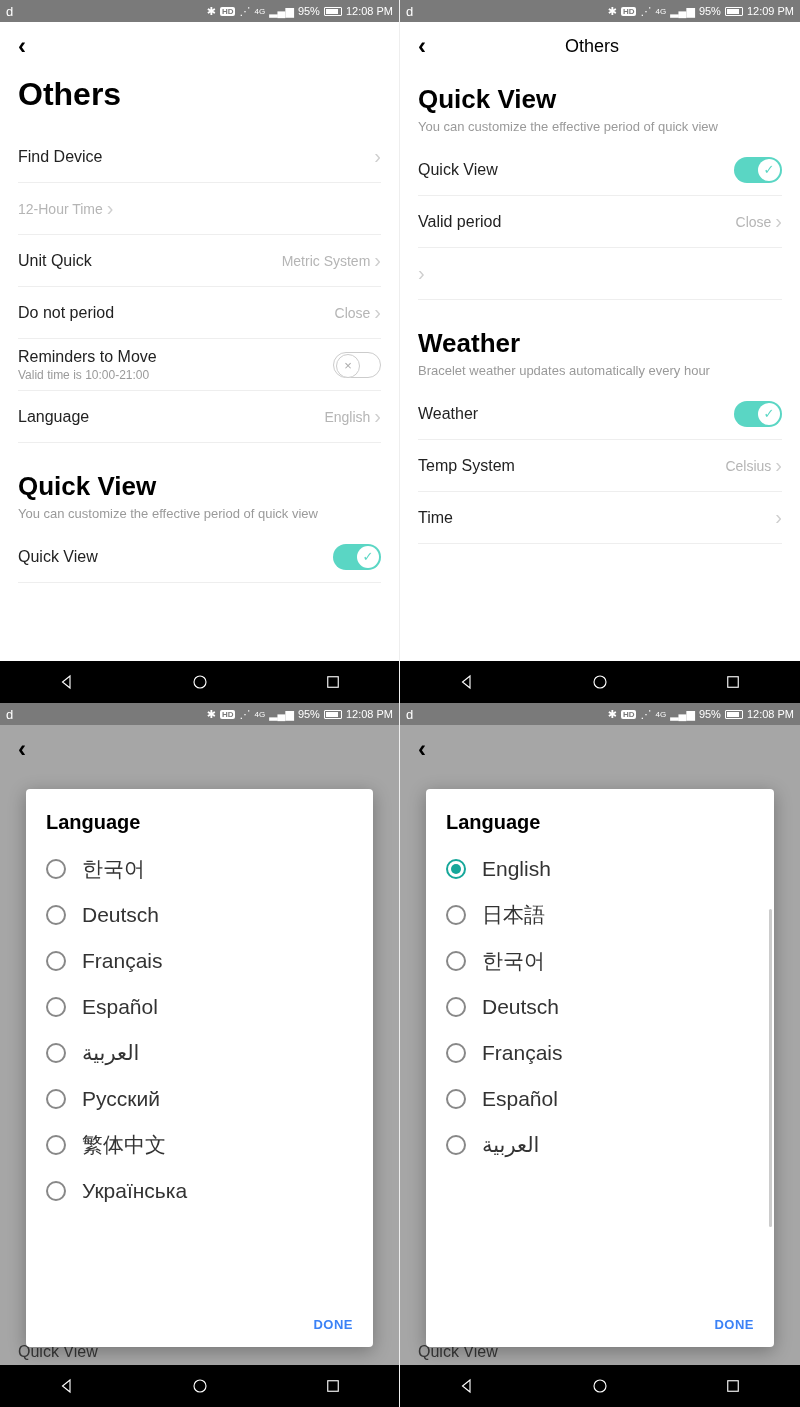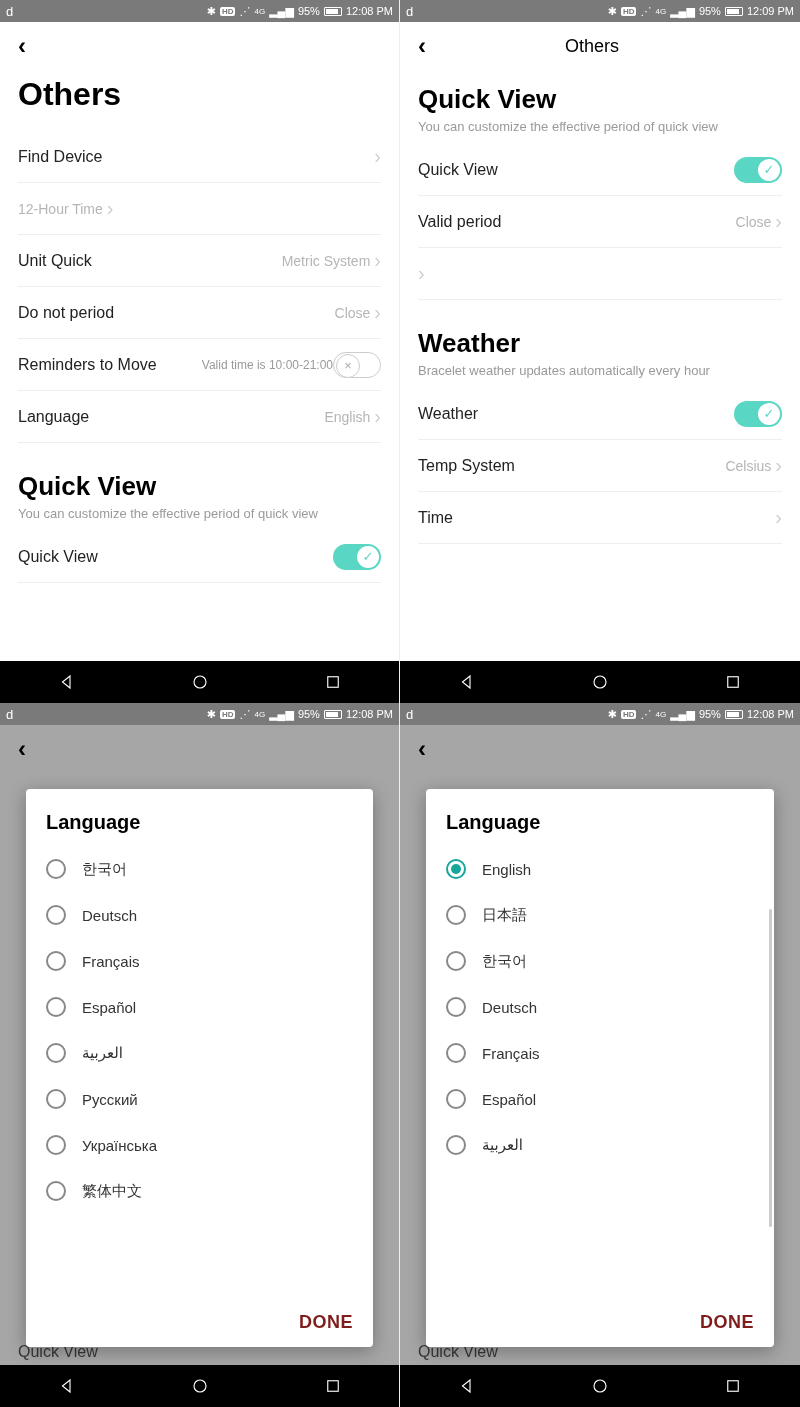--- a/index.html
+++ b/index.html
@@ -15,42 +15,42 @@
   .back { font-size: 24px; font-weight: 600; cursor: pointer; }
   .title-center { flex: 1; text-align: center; font-size: 18px; font-weight: 500; margin-left: -24px; }
   h1.big { font-size: 32px; font-weight: 800; margin: 6px 0 18px; }
   h2.section { font-size: 26px; font-weight: 800; margin: 28px 0 4px; }
   .subtitle { font-size: 13px; color: #9a9a9a; margin-bottom: 10px; }
   .row { display: flex; align-items: center; min-height: 52px; border-bottom: 1px solid #eee; }
   .row .label { font-size: 16px; color: #222; flex: 1; }
   .row .sub { font-size: 12px; color: #9a9a9a; margin-top: 2px; }
   .row .value { font-size: 14px; color: #b5b5b5; margin-right: 4px; }
   .chev { color: #cfcfcf; font-size: 20px; }
-  .stack { flex: 1; display: flex; flex-direction: row; justify-content: center; padding: 8px 0; }
+  .stack { flex: 1; display: flex; flex-direction: column; justify-content: center; padding: 8px 0; }
   .toggle { width: 48px; height: 26px; border-radius: 13px; position: relative; }
   .toggle.on { background: #5ad6c4; }
   .toggle.on::after { content: "✓"; position: absolute; right: 2px; top: 2px; width: 22px; height: 22px; border-radius: 50%; background: #fff; color: #5ad6c4; font-size: 13px; display: flex; align-items: center; justify-content: center; }
   .toggle.off { background: #fff; border: 1px solid #ccc; }
   .toggle.off::after { content: "×"; position: absolute; left: 2px; top: 1px; width: 22px; height: 22px; border-radius: 50%; background: #fff; border: 1px solid #ccc; color: #aaa; font-size: 13px; display: flex; align-items: center; justify-content: center; }
   .navbar { height: 42px; background: #000; display: flex; align-items: center; justify-content: space-around; color: #fff; }
   .nav-ic { width: 18px; height: 18px; }
 
   
   .dim { position: absolute; inset: 22px 0 42px 0; background: rgba(0,0,0,0.35); }
   .bg-content { filter: none; }
   .dialog { position: absolute; left: 26px; right: 26px; top: 86px; bottom: 60px; background: #fff; border-radius: 4px; box-shadow: 0 4px 18px rgba(0,0,0,0.3); display: flex; flex-direction: column; padding: 22px 20px 14px; }
   .dialog h3 { font-size: 20px; font-weight: 700; margin-bottom: 12px; }
   .opts { flex: 1; overflow: hidden; }
   .opt { display: flex; align-items: center; height: 46px; gap: 16px; }
   .radio { width: 20px; height: 20px; border: 2px solid #888; border-radius: 50%; flex-shrink: 0; position: relative; }
   .radio.sel { border-color: #16a79a; }
   .radio.sel::after { content: ""; position: absolute; inset: 3px; background: #16a79a; border-radius: 50%; }
-  .opt span { font-size: 15px; color: #333; }
+  .opt span { font-size: 21px; color: #333; }
   .dlg-actions { text-align: right; padding-top: 8px; }
-  .done { color: #7f1d1d; font-weight: 700; font-size: 18px; letter-spacing: 0.5px; }
+  .done { color: #3b82f6; font-weight: 700; font-size: 13px; letter-spacing: 0.5px; }
   .scrollhint { position: absolute; right: 2px; top: 120px; bottom: 120px; width: 3px; background: #ccc; border-radius: 2px; }
 </style>
 </head>
 <body>
 
 <div class="grid">
 
   <div class="phone">
     <div class="statusbar">
       <span class="left">d</span>
@@ -229,25 +229,25 @@
           <div class="opt">
             <div class="radio"></div>
             <span>العربية</span>
           </div>
           <div class="opt">
             <div class="radio"></div>
             <span>Русский</span>
           </div>
           <div class="opt">
             <div class="radio"></div>
+            <span>繁体中文</span>
+          </div>
+          <div class="opt">
+            <div class="radio"></div>
             <span>Українська</span>
-          </div>
-          <div class="opt">
-            <div class="radio"></div>
-            <span>繁体中文</span>
           </div>
         </div>
       <div class="dlg-actions"><span class="done">DONE</span></div>
     </div>
     <div class="navbar">
       <svg class="nav-ic" viewBox="0 0 24 24" fill="none" stroke="#fff" stroke-width="1.5">
           <path d="M16 4 L6 12 L16 20 Z"></path>
         </svg>
       <svg class="nav-ic" viewBox="0 0 24 24" fill="none" stroke="#fff" stroke-width="1.5">
           <circle cx="12" cy="12" r="8"></circle>

